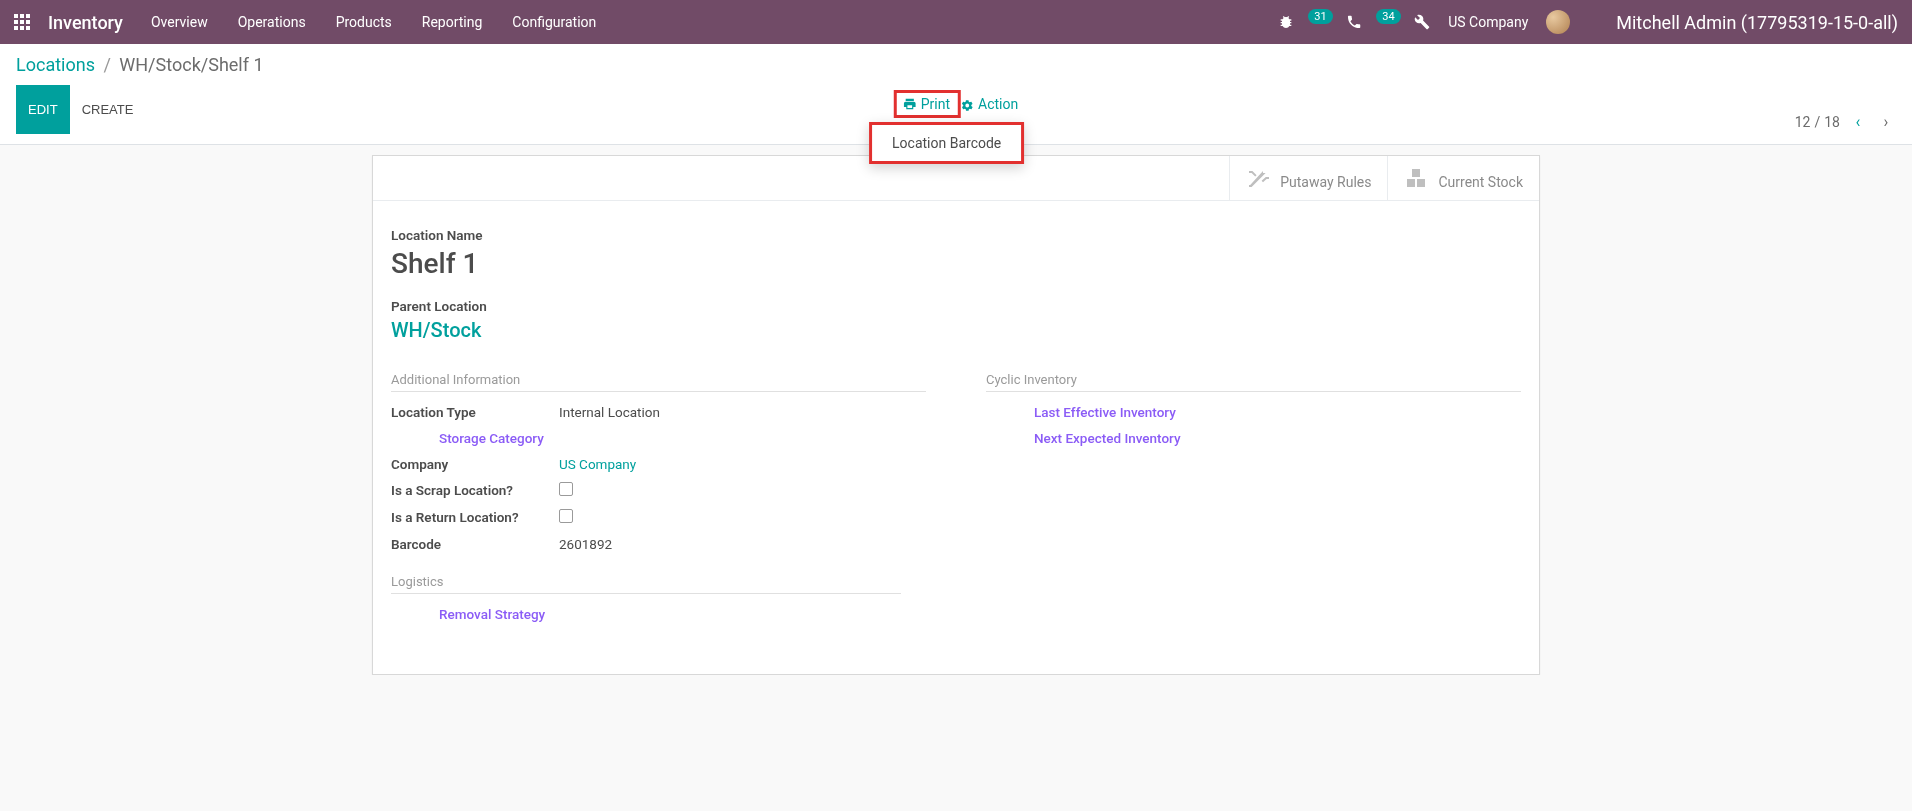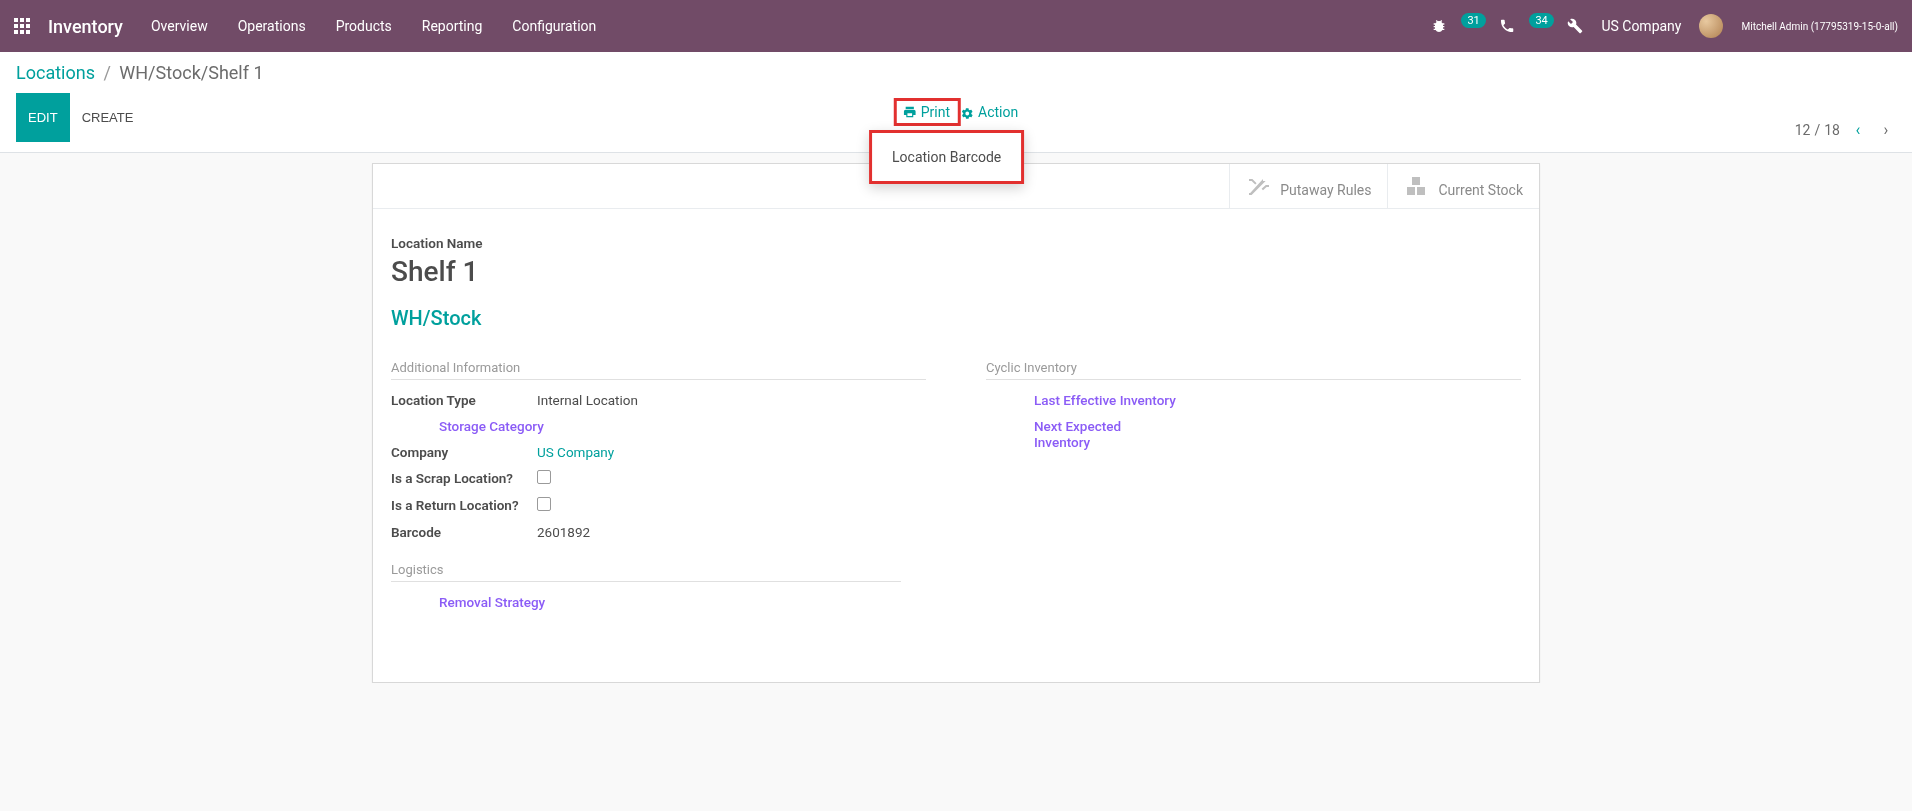--- a/index.html
+++ b/index.html
@@ -8,21 +8,21 @@
     font-size: 14px;
     color: #4c4c4c;
     background: #f9f9f9;
   }
   
   .navbar {
     background: #714B67;
     color: #fff;
     display: flex;
     align-items: center;
-    height: 52px;
+    height: 44px;
     padding: 0 14px;
   }
   .nav-left { display: flex; align-items: center; gap: 18px; }
   .apps-grid {
     display: grid;
     grid-template-columns: repeat(3, 4px);
     grid-template-rows: repeat(3, 4px);
     gap: 2px;
     cursor: pointer;
   }
@@ -31,21 +31,21 @@
   .nav-menu { display: flex; gap: 30px; text-align: right; }
   .nav-menu a { color: #fff; text-decoration: none; font-size: 14px; }
   .nav-right { margin-left: auto; display: flex; align-items: center; gap: 18px; }
   .nav-icon { fill:#fff; width:16px; height:16px; cursor:pointer; position:relative; display:inline-flex; align-items:center; }
   .badge {
     background: #00A09D; color:#fff; font-size:11px; border-radius:10px;
     padding:1px 6px; margin-left:-4px; position:relative; top:-6px;
   }
   .company-name { color:#fff; font-size:14px; }
   .avatar { width:24px; height:24px; border-radius:50%; background: radial-gradient(circle at 30% 30%, #e8c9a0, #b08050); display:inline-block; }
-  .user-name { color:#fff; font-size:10px; }
+  .user-name { color:#fff; font-size:18px;margin-left:28px; }
 
   
   .control-bar {
     background:#fff;
     border-bottom:1px solid #dee2e6;
     padding: 10px 16px 10px 16px;
     position:relative;
   }
   .breadcrumb { font-size: 18px; color:#7a7a7a; margin-bottom:10px;}
   .breadcrumb a { color:#00A09D; text-decoration:none; }
@@ -64,21 +64,21 @@
     border:3px solid #e2302f; padding:3px 8px 3px 6px; display:inline-flex; align-items:center; gap:4px;
     color:#00A09D; font-size:14px; cursor:pointer;
   }
   .action-btn {
     color:#00A09D; font-size:14px; cursor:pointer; display:inline-flex; align-items:flex-end; gap:4px;
   }
   .dropdown-menu {
     position:absolute; top: 78px; left:50%; transform:translateX(-56%);
     background:#fff; border:3px solid #e2302f;
     box-shadow: 0 4px 12px rgba(0,0,0,0.18);
-    padding: 16px 20px;
+    padding: 10px 20px;
     min-width: 150px;
     color:#4c4c4c;
     font-size:14px;
     z-index: 50;
     cursor:pointer;
   }
   .pager { margin-left:auto; display:flex; align-items:center; gap:8px; color:#6c6c6c; font-size:14px;margin-top:24px;}
   .pager .chev { width:20px; text-align:center; cursor:pointer; color:#6c6c6c; font-size:16px;}
   .pager .chev.active { color:#00A09D; }
 
@@ -97,21 +97,21 @@
   }
   .stat-icon { width:24px; height:24px; fill:#bfbfbf; }
   .sheet-body { padding: 26px 18px 30px 18px; }
   .field-label { font-size:13.5px; font-weight:600; color:#4c4c4c; margin-bottom:4px; }
   .location-name { font-size:28px; font-weight:500; color:#4c4c4c; margin-bottom:18px; }
   .parent-link { color:#00A09D; font-size:20px; font-weight:500; }
   .cols { display:flex; gap:60px; margin-top:30px;}
   .col { flex:1; }
   .group-title { color:#9a9a9a; font-size:13px; border-bottom:1px solid #e0e0e0; padding-bottom:4px; margin-bottom:12px; }
   .kv { display:flex; align-items:flex-start; margin-bottom:10px; }
-  .kv .k { width:146px; font-size:13.5px; font-weight:600; color:#4c4c4c; }
+  .kv .k { width:168px; font-size:13.5px; font-weight:600; color:#4c4c4c; }
   .kv .k.muted { color:#8b5cf6; font-weight:500;margin-left:48px; }
   .kv .v { font-size:13.5px; color:#4c4c4c; }
   .kv .v.link { color:#00A09D; }
   .checkbox {
     width:14px; height:14px; border:1px solid #9a9a9a; border-radius:2px; display:inline-block;
   }
   .group2 { margin-top:22px; }
   .group2 .group-title { width:510px;}
 </style>
 </head>
@@ -226,20 +226,21 @@
             <path d="M3 13h8v8H3zM13 13h8v8h-8zM8 3h8v8H8z"></path>
           </svg>
         <span>Current Stock</span>
       </div>
     </div>
 
     <div class="sheet-body">
       <div class="field-label">Location Name</div>
       <div class="location-name">Shelf 1</div>
 
+      <div class="field-label">Parent Location</div>
       <div class="parent-link">WH/Stock</div>
 
       <div class="cols">
 
         <div class="col">
           <div class="group-title">Additional Information</div>
 
           <div class="kv">
             <div class="k">Location Type</div>
             <div class="v">Internal Location</div>

